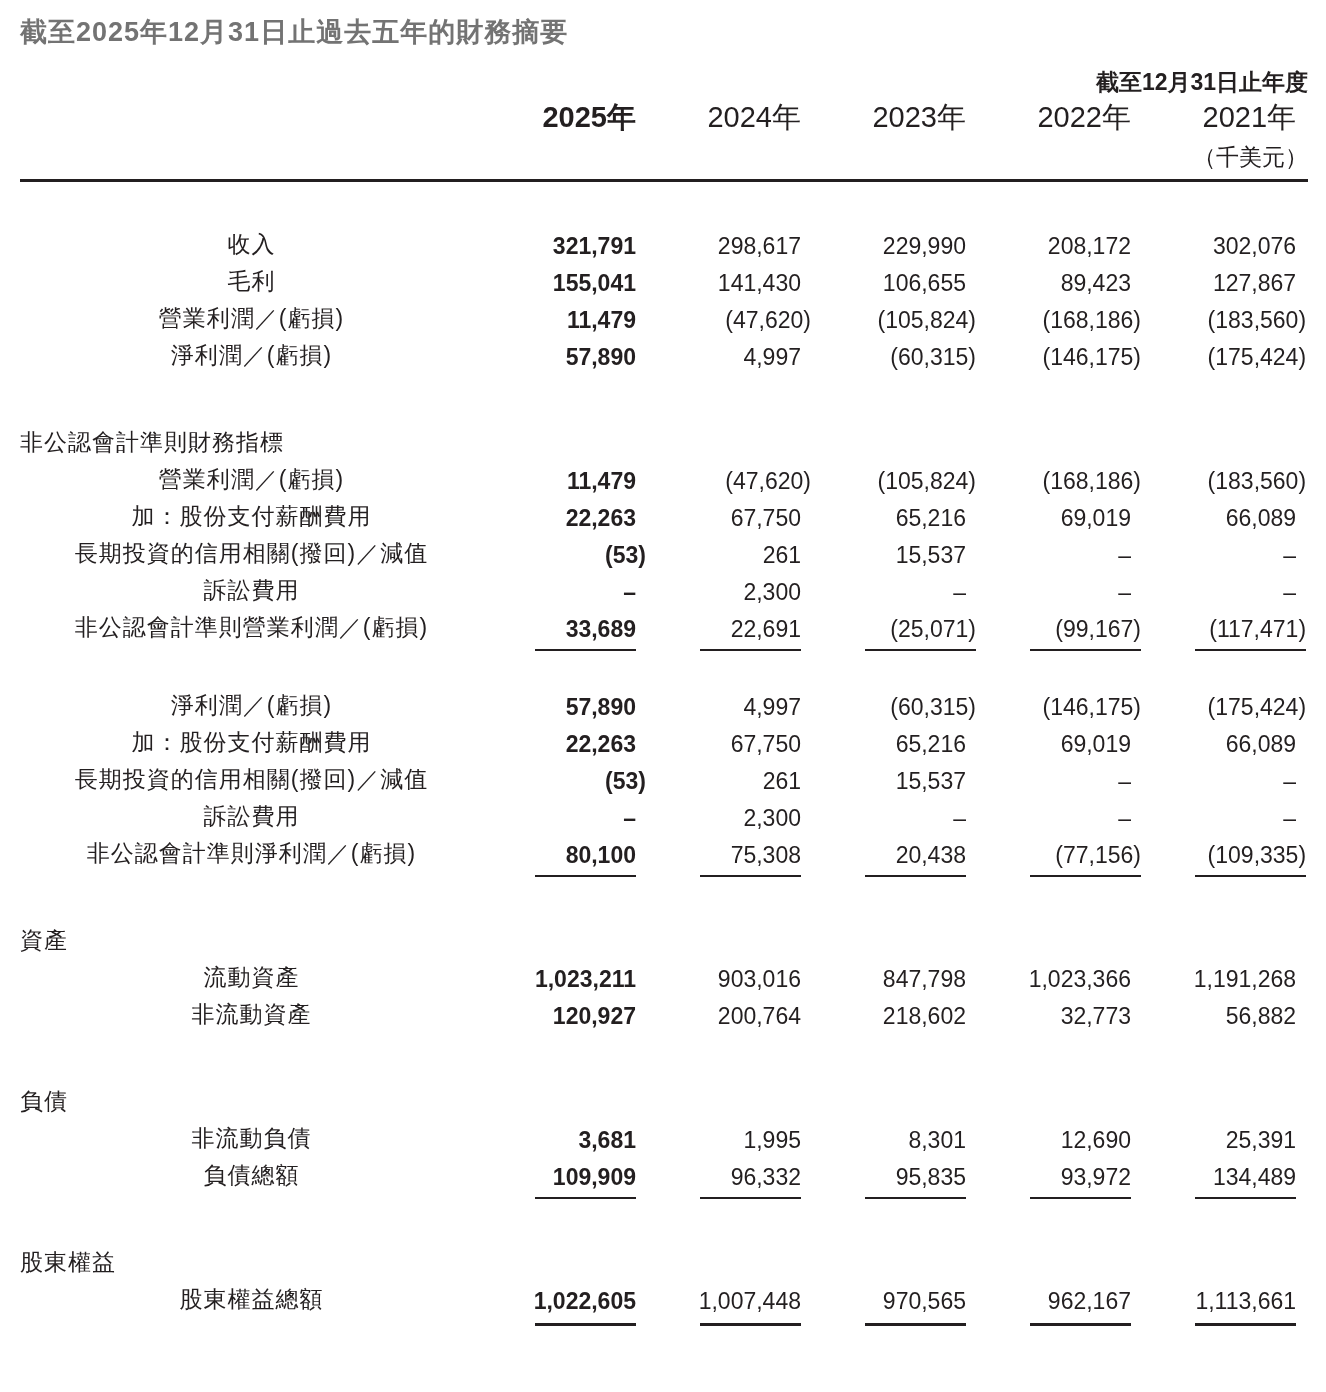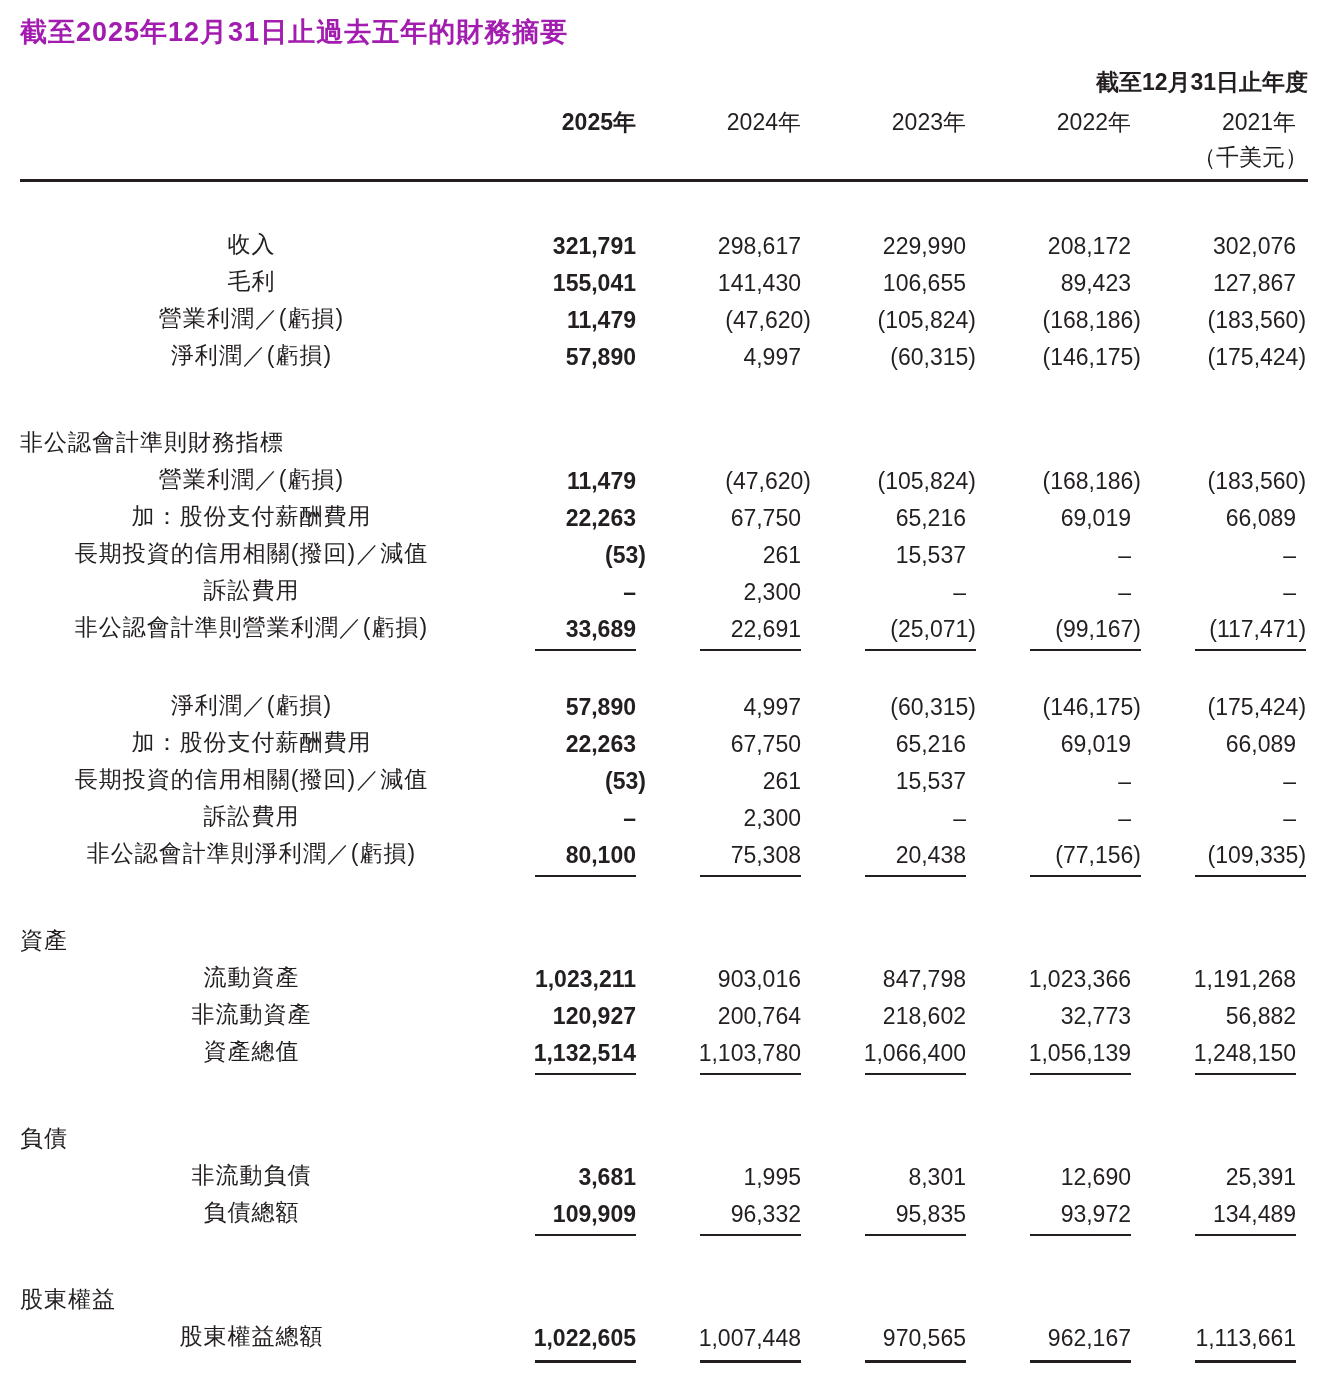--- a/index.html
+++ b/index.html
@@ -46,21 +46,21 @@
   tr.r-years  { height: 40px; }
   tr.r-unit   { height: 42px; }
   th.period-h, th.unit-h {
     text-align: right;
     font-size: 23px;
   }
   th.period-h { font-weight: bold; }
   th.year {
     text-align: right;
     padding-right: 12px;
-    font-size: 23px;
+    font-size: 29px;
   }
   th.year.bold { font-weight: bold; }
   tr.r-unit th, tr.r-unit td {
     border-bottom: 3px solid #231f20;
     padding-bottom: 6px;
   }
 
   
   tbody tr.data-row { height: 37px; }
   td.label {
@@ -104,21 +104,21 @@
   
   tr.spacer td { border: none; }
   tr.sp-first td { height: 46px; }
   tr.sp-block td { height: 41px; }
 </style>
 </head>
 <body>
 
 <div class="page">
 
-  <h1 class="doc-title" style="color: #a21caf;">截至2025年12月31日止過去五年的財務摘要</h1>
+  <h1 class="doc-title" style="color: #737373;">截至2025年12月31日止過去五年的財務摘要</h1>
 
   <table class="fin">
     <colgroup>
       <col class="c-label">
       <col class="c-num">
         <col class="c-num">
         <col class="c-num">
         <col class="c-num">
         <col class="c-num">
     </colgroup>
@@ -281,28 +281,20 @@
           <td class="num">1,191,268</td>
         </tr>
         <tr class="data-row">
           <td class="label">非流動資產</td>
           <td class="num y2025">120,927</td>
           <td class="num">200,764</td>
           <td class="num">218,602</td>
           <td class="num">32,773</td>
           <td class="num">56,882</td>
         </tr>
-        <tr class="data-row">
-          <td class="label">資產總值</td>
-          <td class="num y2025 total">1,132,514</td>
-          <td class="num total">1,103,780</td>
-          <td class="num total">1,066,400</td>
-          <td class="num total">1,056,139</td>
-          <td class="num total">1,248,150</td>
-        </tr>
         <tr class="spacer sp-block">
           <td colspan="6"></td>
         </tr>
         <tr class="sec-row">
           <td colspan="6" class="sec-h">負債</td>
         </tr>
         <tr class="data-row">
           <td class="label">非流動負債</td>
           <td class="num y2025">3,681</td>
           <td class="num">1,995</td>

